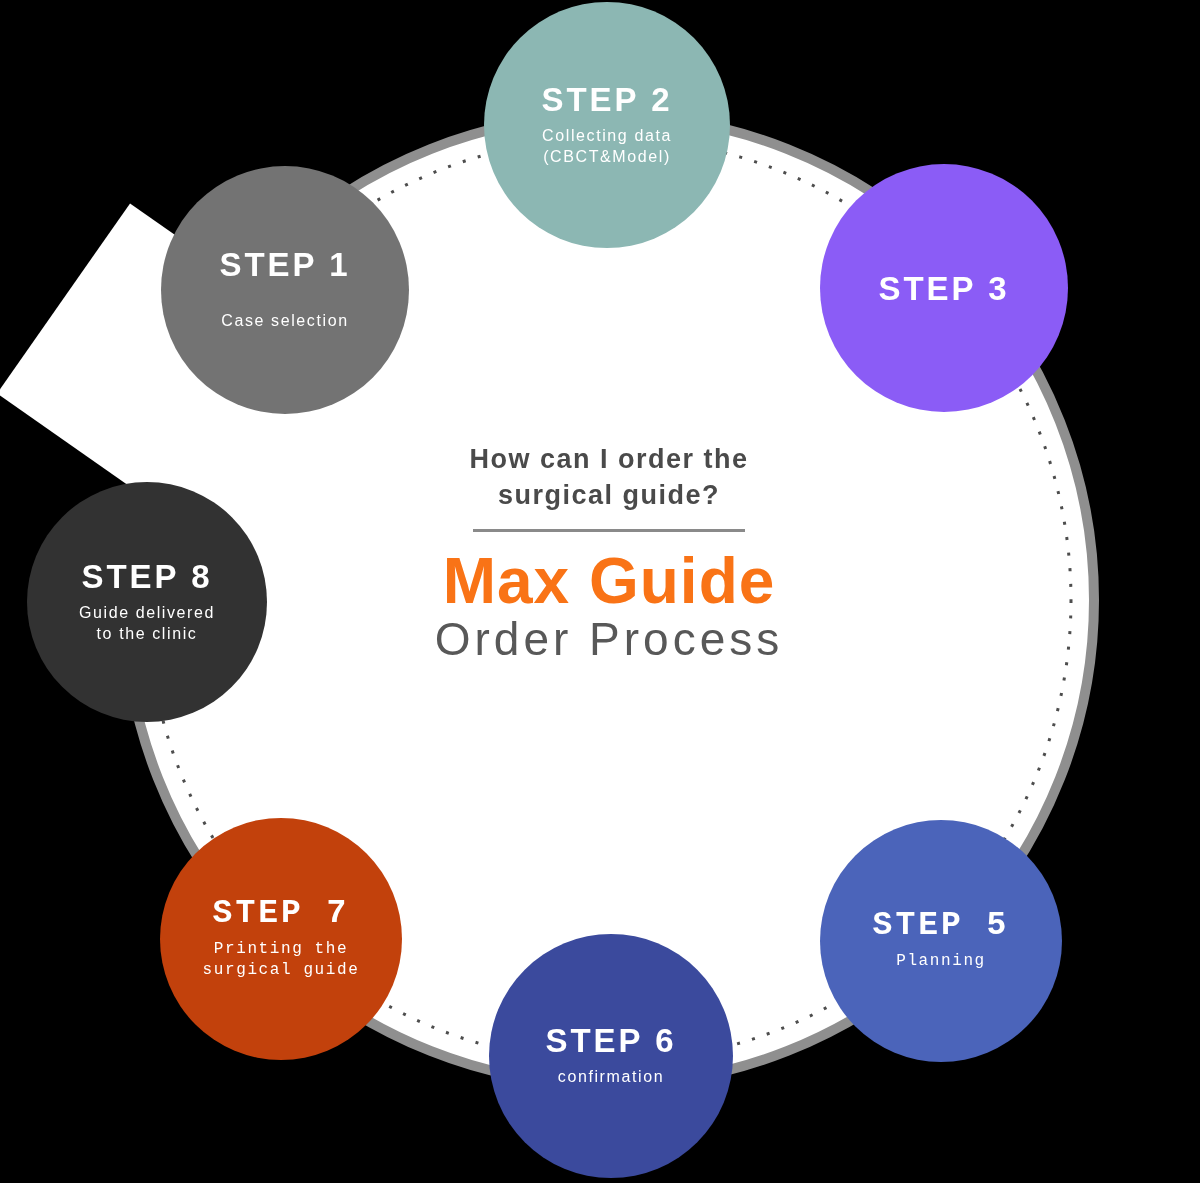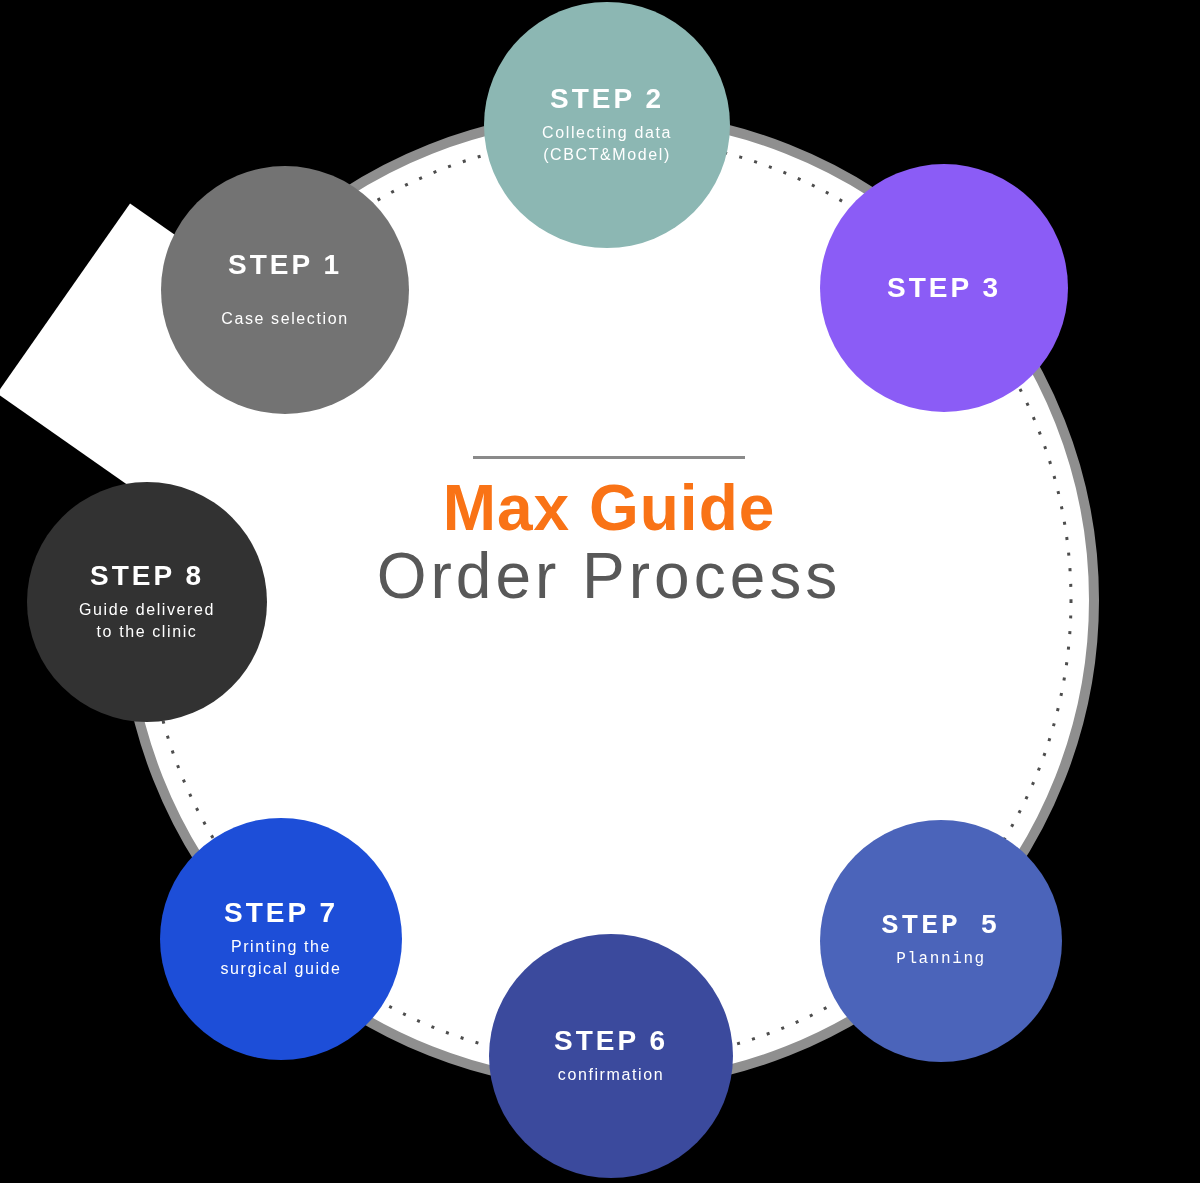--- a/index.html
+++ b/index.html
@@ -15,21 +15,21 @@
     position:absolute;left:40px;top:257px;width:260px;height:232px;
     transform:rotate(35deg);
     z-index:2;
   }
   .step{
     position:absolute;border-radius:50%;
     display:flex;flex-direction:column;align-items:center;justify-content:center;
     text-align:center;z-index:3;color:#ffffff;
   }
   .step-label{
-    font-weight:bold;font-size:28px;letter-spacing:3px;line-height:1;
+    font-weight:bold;font-size:33px;letter-spacing:3px;line-height:1;
   }
   .step-desc{
     font-size:16px;letter-spacing:1.6px;line-height:1.32;
     margin-top:9px;white-space:pre-line;
   }
   .s1{left:161px;top:166px;width:248px;height:248px;}
   .s2{left:484px;top:2px;width:246px;height:246px;}
   .s3{left:820px;top:164px;width:248px;height:248px;}
   .s4{left:955px;top:482px;width:240px;height:240px;}
   .s5{left:820px;top:820px;width:242px;height:242px;font-family:Liberation Mono, monospace;}
@@ -39,21 +39,21 @@
   .center-text{
     position:absolute;left:309px;top:441px;width:600px;
     text-align:center;z-index:4;color:#4a4a4a;
   }
   .question{
     font-size:27px;font-weight:bold;letter-spacing:1.5px;line-height:1.35;
     white-space:pre-line;
   }
   .divider{width:272px;height:3px;margin:15px auto 17px;}
   .title-main{font-size:64px;font-weight:bold;letter-spacing:1px;color:#f97316;line-height:1.0;}
-  .title-sub{font-size:64px;font-weight:300;letter-spacing:4px;color:#585858;line-height:1.15;}
+  .title-sub{font-size:46px;font-weight:300;letter-spacing:4px;color:#585858;line-height:1.15;}
 </style>
 </head>
 <body>
 
 <div class="stage" style="background: rgb(0, 0, 0);">
 
   <svg class="base-svg" width="1200" height="1183" viewBox="0 0 1200 1183">
     <circle cx="609" cy="600" r="485" stroke-width="10" fill="#ffffff" stroke="#8f8f8f"></circle>
     <circle cx="609" cy="600" r="462" fill="none" stroke-width="3" stroke-dasharray="3 12.6" stroke="#4d4d4d"></circle>
   </svg>
@@ -79,31 +79,33 @@
   <div class="step s5" style="background: rgb(75, 100, 186);">
     <div class="step-label">STEP 5</div>
     <div class="step-desc">Planning</div>
   </div>
 
   <div class="step s6" style="background: rgb(59, 74, 157);">
     <div class="step-label">STEP 6</div>
     <div class="step-desc">confirmation</div>
   </div>
 
-  <div class="step s7" style="background: #1d4ed8;">
+  <div class="step s7" style="background: #c2410c; font-family: Liberation Mono, monospace;">
     <div class="step-label">STEP 7</div>
     <div class="step-desc">Printing the
 surgical guide</div>
   </div>
 
   <div class="step s8" style="background: rgb(50, 50, 50);">
     <div class="step-label">STEP 8</div>
     <div class="step-desc">Guide delivered
 to the clinic</div>
   </div>
 
   <div class="center-text">
+    <div class="question">How can I order the
+surgical guide?</div>
     <div class="divider" style="background: rgb(138, 138, 138);"></div>
     <div class="title-main">Max Guide</div>
     <div class="title-sub">Order Process</div>
   </div>
 
 </div>
 
 </body></html>

